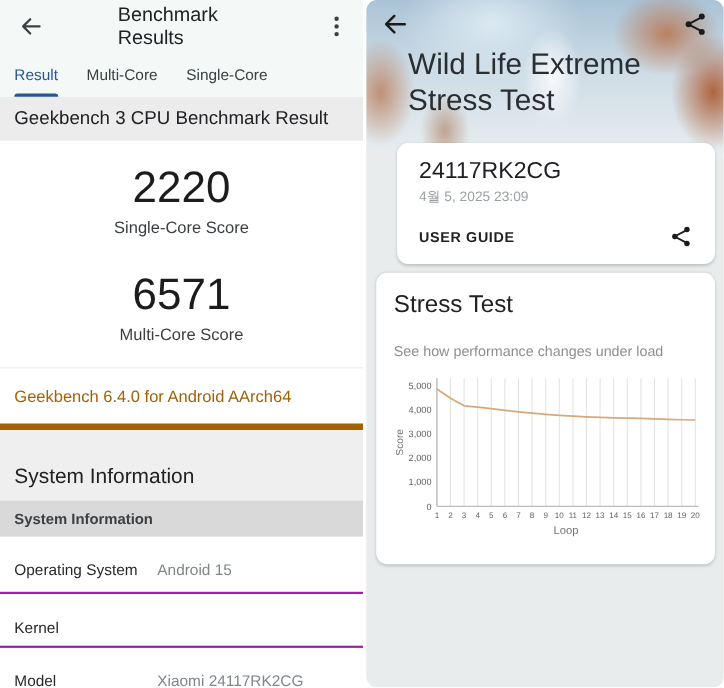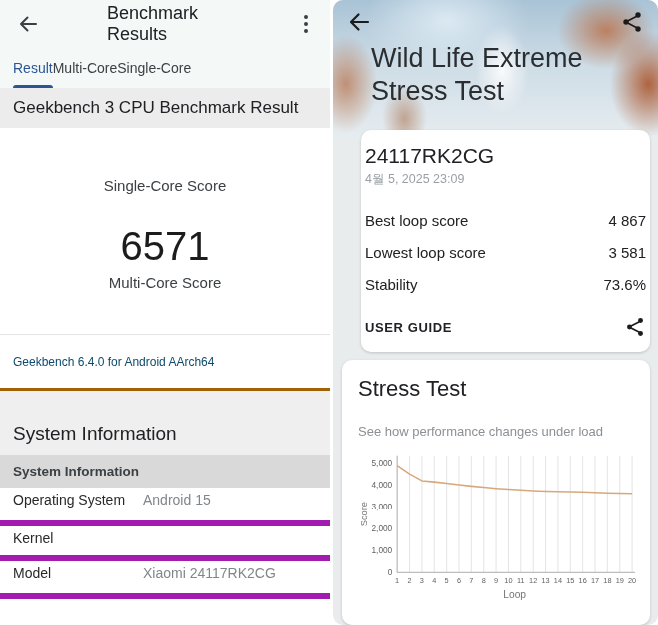--- a/index.html
+++ b/index.html
@@ -8,57 +8,57 @@
   .screen { display:flex; width:658px; height:625px; background:#ffffff; }
 
   
   .panel-left { width:330px; height:625px; background:#ffffff; flex:0 0 330px; }
   .gap { width:3px; background:#ffffff; flex:0 0 3px; }
   .gb-header { height:48px; background:#f4f9f8; display:flex; align-items:center; padding:0 12px;gap:45px; }
   .gb-back { width:24px; height:24px; margin-left:4px; cursor:pointer; }
   .gb-title { font-size:18px; font-weight:500; color:#202124; margin-left:22px; flex:1; }
   .gb-kebab { width:24px; height:24px; display:flex; flex-direction:column; align-items:center; justify-content:center; gap:3px; cursor:pointer; }
   .gb-kebab i { width:4px; height:4px; border-radius:50%; background:#3c4043; }
-  .gb-tabs { height:40px; background:#f4f9f8; display:flex; align-items:stretch; padding:0 13px; }
+  .gb-tabs { height:40px; background:#f4f9f8; display:flex; align-items:stretch; padding:0 13px; gap:26px; }
   .gb-tab { font-size:14px; font-weight:500; color:#3c4043; display:flex; align-items:center; position:relative; cursor:pointer; }
   .gb-tab.active { color:#2b5691; }
   .gb-tab.active::after { content:""; position:absolute; left:0; right:0; bottom:0; height:3px; background:#2b5691; border-radius:3px 3px 0 0; }
   .gb-strip { height:40px; background:#ececec; display:flex; align-items:center; padding:0 13px;
     font-size:17px; font-weight:500; color:#202124; }
   .gb-scores { height:207px; background:#ffffff; display:flex; flex-direction:column; justify-content:center; gap:30px; border-bottom:1px solid #e4e4e4; }
   .score-block { text-align:center; }
   .score-num { font-size:40px; font-weight:300; color:#1c1c1c; line-height:1.1; }
   .score-lab { font-size:15px; color:#3c4043; margin-top:6px; }
   .gb-version { height:56px; background:#ffffff; display:flex; align-items:center; padding:0 13px;
-    font-size:12px; color:#0c4a6e; border-bottom:3px solid #a16207; }
+    font-size:15px; color:#a16207; border-bottom:6px solid #a16207; }
   .gb-sys-header { height:64px; background:#efefef; display:flex; align-items:flex-end; padding:0 13px 10px;
     font-size:19px; font-weight:500; color:#202124; }
   .gb-sys-subheader { height:33px; background:#d9d9d9; display:flex; align-items:center; padding:0 13px;
     font-size:13.5px; font-weight:700; color:#3c4043; }
   .gb-table { background:#ffffff; }
-  .gb-row { display:flex; padding:3px 0 9px 13px; border-bottom:6px solid #a21caf; }
+  .gb-row { display:flex; padding:21px 0 9px 13px; border-bottom:2px solid #a21caf; }
   .gb-row-label { width:130px; flex:0 0 130px; font-size:14px; font-weight:500; color:#28292b; padding-top:1px; }
   .gb-row-value { width:172px; font-size:14px; color:#80868b; line-height:1.42; overflow-wrap:break-word; }
 
   
   .panel-right { width:325px; height:625px; flex:0 0 325px; background:#e9ecec; position:relative; overflow:hidden;border-radius:10px; }
   .hero { height:140px; position:relative;
     background:
       radial-gradient(ellipse 55px 75px at 97% 60%, rgba(168,78,34,.85), rgba(168,78,34,0) 70%),
       radial-gradient(ellipse 70px 55px at 84% 22%, rgba(186,95,44,.7), rgba(186,95,44,0) 70%),
       radial-gradient(ellipse 45px 70px at 4% 60%, rgba(178,90,40,.6), rgba(178,90,40,0) 70%),
       radial-gradient(ellipse 30px 45px at 22% 85%, rgba(160,95,55,.5), rgba(160,95,55,0) 75%),
       radial-gradient(ellipse 36px 60px at 52% 50%, rgba(252,252,253,.95), rgba(252,252,253,0) 75%),
       radial-gradient(ellipse 110px 70px at 35% 15%, rgba(223,236,244,.9), rgba(223,236,244,0) 75%),
       linear-gradient(180deg, #a9c3d6 0%, #cddce6 45%, #e7edf0 100%); }
   .hero-bar { position:absolute; top:0; left:0; right:0; height:44px; display:flex; align-items:center; justify-content:space-between; padding:0 14px; }
   .hero-back, .hero-share { width:24px; height:24px; cursor:pointer; }
   .hero-title { position:absolute; left:38px; top:42px; font-size:27px; line-height:1.22; color:#2b2e31; font-weight:400; }
   .card { background:#ffffff; border-radius:10px; margin:0 8px 0 9px; box-shadow:0 1px 3px rgba(0,0,0,.18); position:relative; }
-  .card-result { margin-top:-10px; padding:14px 4px 14px;margin-left:28px; }
+  .card-result { margin-top:-10px; padding:14px 20px 14px;margin-left:28px; }
   .rc-device { font-size:21px; color:#202124; font-weight:400; }
   .rc-date { font-size:12.5px; color:#9aa0a6; margin-top:3px; }
   .rc-rows { margin-top:16px; }
   .rc-row { display:flex; justify-content:space-between; align-items:center; padding:7.5px 0; }
   .rc-row-label, .rc-row-value { font-size:15px; color:#202124; }
   .rc-footer { margin-top:16px; display:flex; justify-content:space-between; align-items:center;gap:32px; }
   .rc-guide { font-size:13px; font-weight:700; letter-spacing:.6px; color:#202124; cursor:pointer; }
   .rc-share { width:22px; height:22px; cursor:pointer; }
   .card-stress { margin-top:8px; height:265px; padding:16px 12px 0 16px; }
   .sc-title { font-size:22px; color:#202124; font-weight:400; }
@@ -86,20 +86,21 @@
     <div class="gb-tabs">
       <span class="gb-tab active">Result</span>
       <span class="gb-tab">Multi-Core</span>
       <span class="gb-tab">Single-Core</span>
     </div>
 
     <div class="gb-strip">Geekbench 3 CPU Benchmark Result</div>
 
     <div class="gb-scores">
       <div class="score-block">
+        <div class="score-num">2220</div>
         <div class="score-lab">Single-Core Score</div>
       </div>
       <div class="score-block">
         <div class="score-num">6571</div>
         <div class="score-lab">Multi-Core Score</div>
       </div>
     </div>
 
     <div class="gb-version">Geekbench 6.4.0 for Android AArch64</div>
 
@@ -138,34 +139,20 @@
       </div>
       <div class="hero-title">
         <div>Wild Life Extreme</div>
         <div>Stress Test</div>
       </div>
     </div>
 
     <div class="card card-result">
       <div class="rc-device">24117RK2CG</div>
       <div class="rc-date">4월 5, 2025 23:09</div>
-      <div class="rc-rows">
-        <div class="rc-row">
-          <span class="rc-row-label">Best loop score</span>
-          <span class="rc-row-value">4 867</span>
-        </div>
-        <div class="rc-row">
-          <span class="rc-row-label">Lowest loop score</span>
-          <span class="rc-row-value">3 581</span>
-        </div>
-        <div class="rc-row">
-          <span class="rc-row-label">Stability</span>
-          <span class="rc-row-value">73.6%</span>
-        </div>
-      </div>
       <div class="rc-footer">
         <span class="rc-guide">USER GUIDE</span>
         <svg class="rc-share" viewBox="0 0 24 24">
           <path d="M16.8 6.2 7.6 11 M7.6 13l9.2 4.8" stroke="#1b1b1b" stroke-width="1.8" fill="none"></path>
           <circle cx="18" cy="5" r="2.7" fill="#1b1b1b"></circle>
             <circle cx="6" cy="12" r="2.7" fill="#1b1b1b"></circle>
             <circle cx="18" cy="19" r="2.7" fill="#1b1b1b"></circle>
         </svg>
       </div>
     </div>

